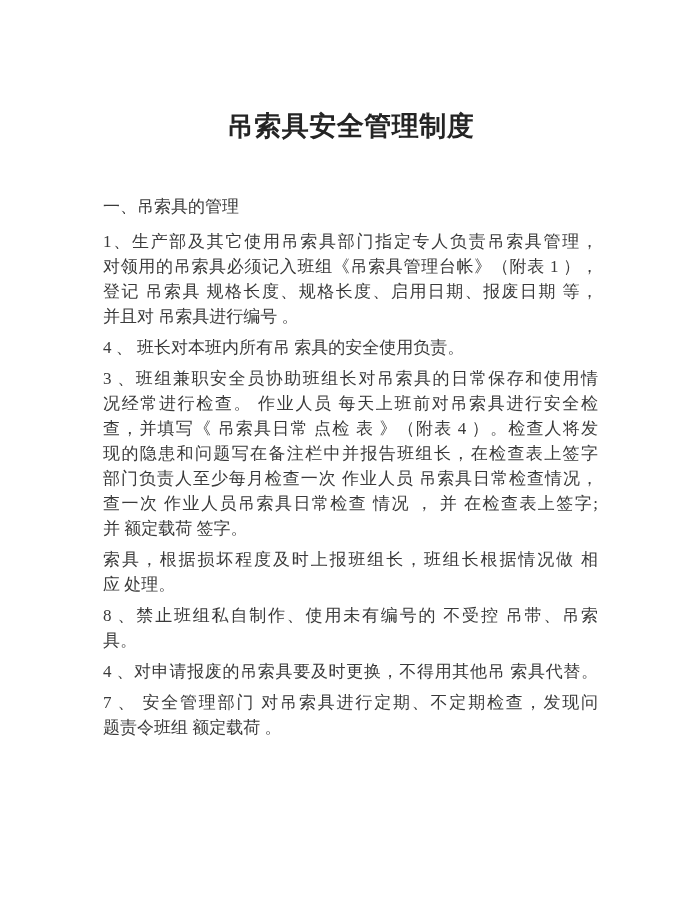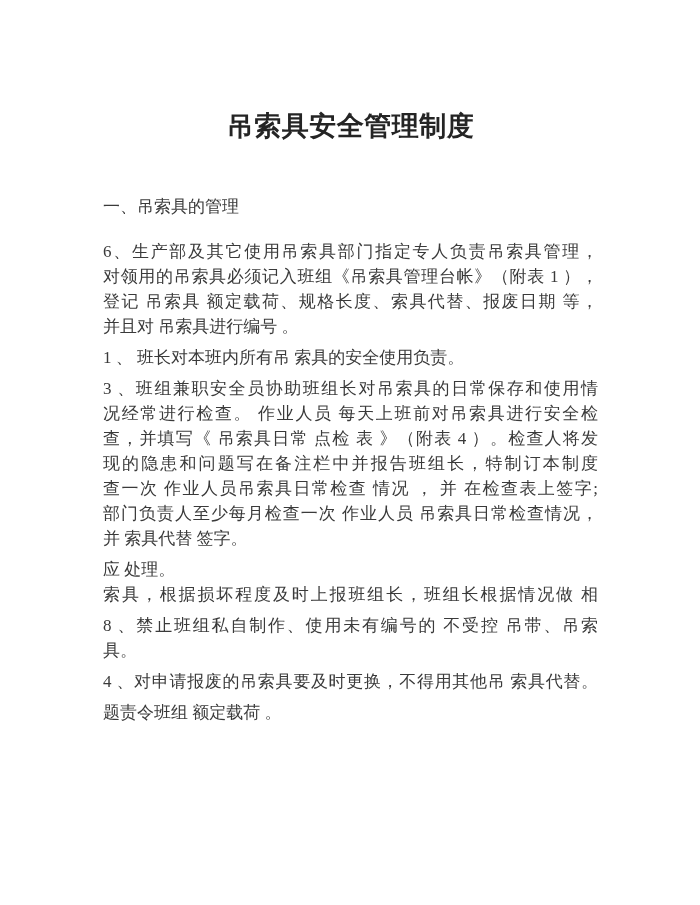--- a/index.html
+++ b/index.html
@@ -23,21 +23,21 @@
     font-size: 27px;
     line-height: 36px;
     letter-spacing: 0.5px;
     color: #242424;
     margin-bottom: 50px;
   }
   .para {
     margin-bottom: 6px;
   }
   .para.heading {
-    margin-bottom: 20px;
+    margin-bottom: 10px;
   }
   .line {
     font-size: 17px;
     line-height: 25px;
     text-align: justify;
     text-align-last: justify;
     text-justify: inter-character;
     white-space: pre-wrap;
   }
   .line.end {
@@ -47,45 +47,46 @@
 </head>
 <body>
 
 <div class="page">
   <h1 class="doc-title">吊索具安全管理制度</h1>
   <div>
       <div class="para heading">
         <div class="line end">一、吊索具的管理</div>
       </div>
       <div class="para body">
-        <div class="line">6、生产部及其它使用吊索具部门指定专人负责吊索具管理，</div>
+        <div class="line">1、生产部及其它使用吊索具部门指定专人负责吊索具管理，</div>
         <div class="line">对领用的吊索具必须记入班组《吊索具管理台帐》（附表 1 ），</div>
-        <div class="line">登记 吊索具 额定载荷、规格长度、索具代替、报废日期 等，</div>
+        <div class="line">登记 吊索具 规格长度、规格长度、启用日期、报废日期 等，</div>
         <div class="line end">并且对 吊索具进行编号 。</div>
       </div>
       <div class="para body">
-        <div class="line end">1 、 班长对本班内所有吊 索具的安全使用负责。</div>
+        <div class="line end">4 、 班长对本班内所有吊 索具的安全使用负责。</div>
       </div>
       <div class="para body">
         <div class="line">3 、班组兼职安全员协助班组长对吊索具的日常保存和使用情</div>
         <div class="line">况经常进行检查。 作业人员 每天上班前对吊索具进行安全检</div>
         <div class="line">查，并填写《 吊索具日常 点检 表 》（附表 4 ）。检查人将发</div>
-        <div class="line">现的隐患和问题写在备注栏中并报告班组长，特制订本制度</div>
+        <div class="line">现的隐患和问题写在备注栏中并报告班组长，在检查表上签字</div>
+        <div class="line">部门负责人至少每月检查一次 作业人员 吊索具日常检查情况，</div>
         <div class="line">查一次 作业人员吊索具日常检查 情况 ， 并 在检查表上签字;</div>
-        <div class="line">部门负责人至少每月检查一次 作业人员 吊索具日常检查情况，</div>
-        <div class="line end">并 索具代替 签字。</div>
+        <div class="line end">并 额定载荷 签字。</div>
       </div>
       <div class="para body">
+        <div class="line">索具，根据损坏程度及时上报班组长，班组长根据情况做 相</div>
         <div class="line end">应 处理。</div>
-        <div class="line">索具，根据损坏程度及时上报班组长，班组长根据情况做 相</div>
       </div>
       <div class="para body">
         <div class="line">8 、禁止班组私自制作、使用未有编号的 不受控 吊带、吊索</div>
         <div class="line end">具。</div>
       </div>
       <div class="para body">
         <div class="line">4 、对申请报废的吊索具要及时更换，不得用其他吊 索具代替。</div>
       </div>
       <div class="para body">
+        <div class="line">7 、 安全管理部门 对吊索具进行定期、不定期检查，发现问</div>
         <div class="line end">题责令班组 额定载荷 。</div>
       </div>
     </div>
 </div>
 
 </body></html>

